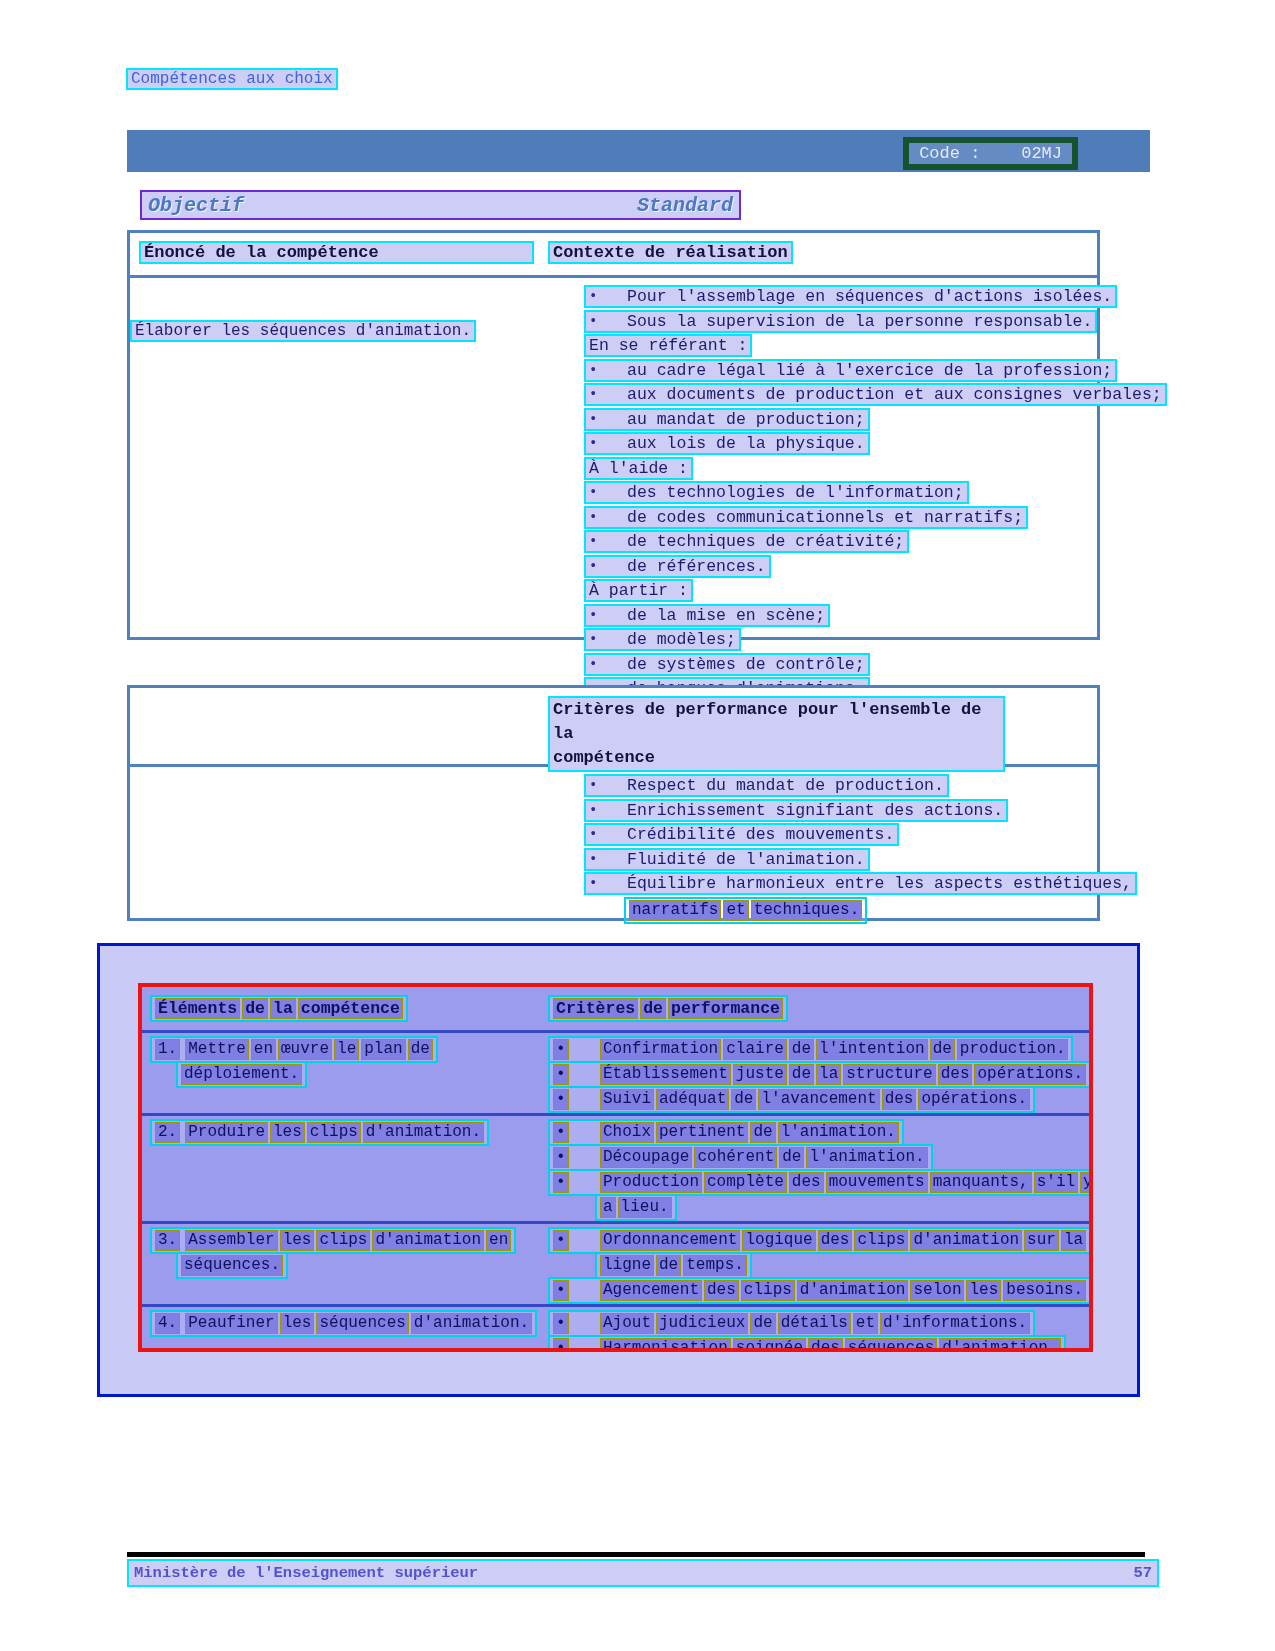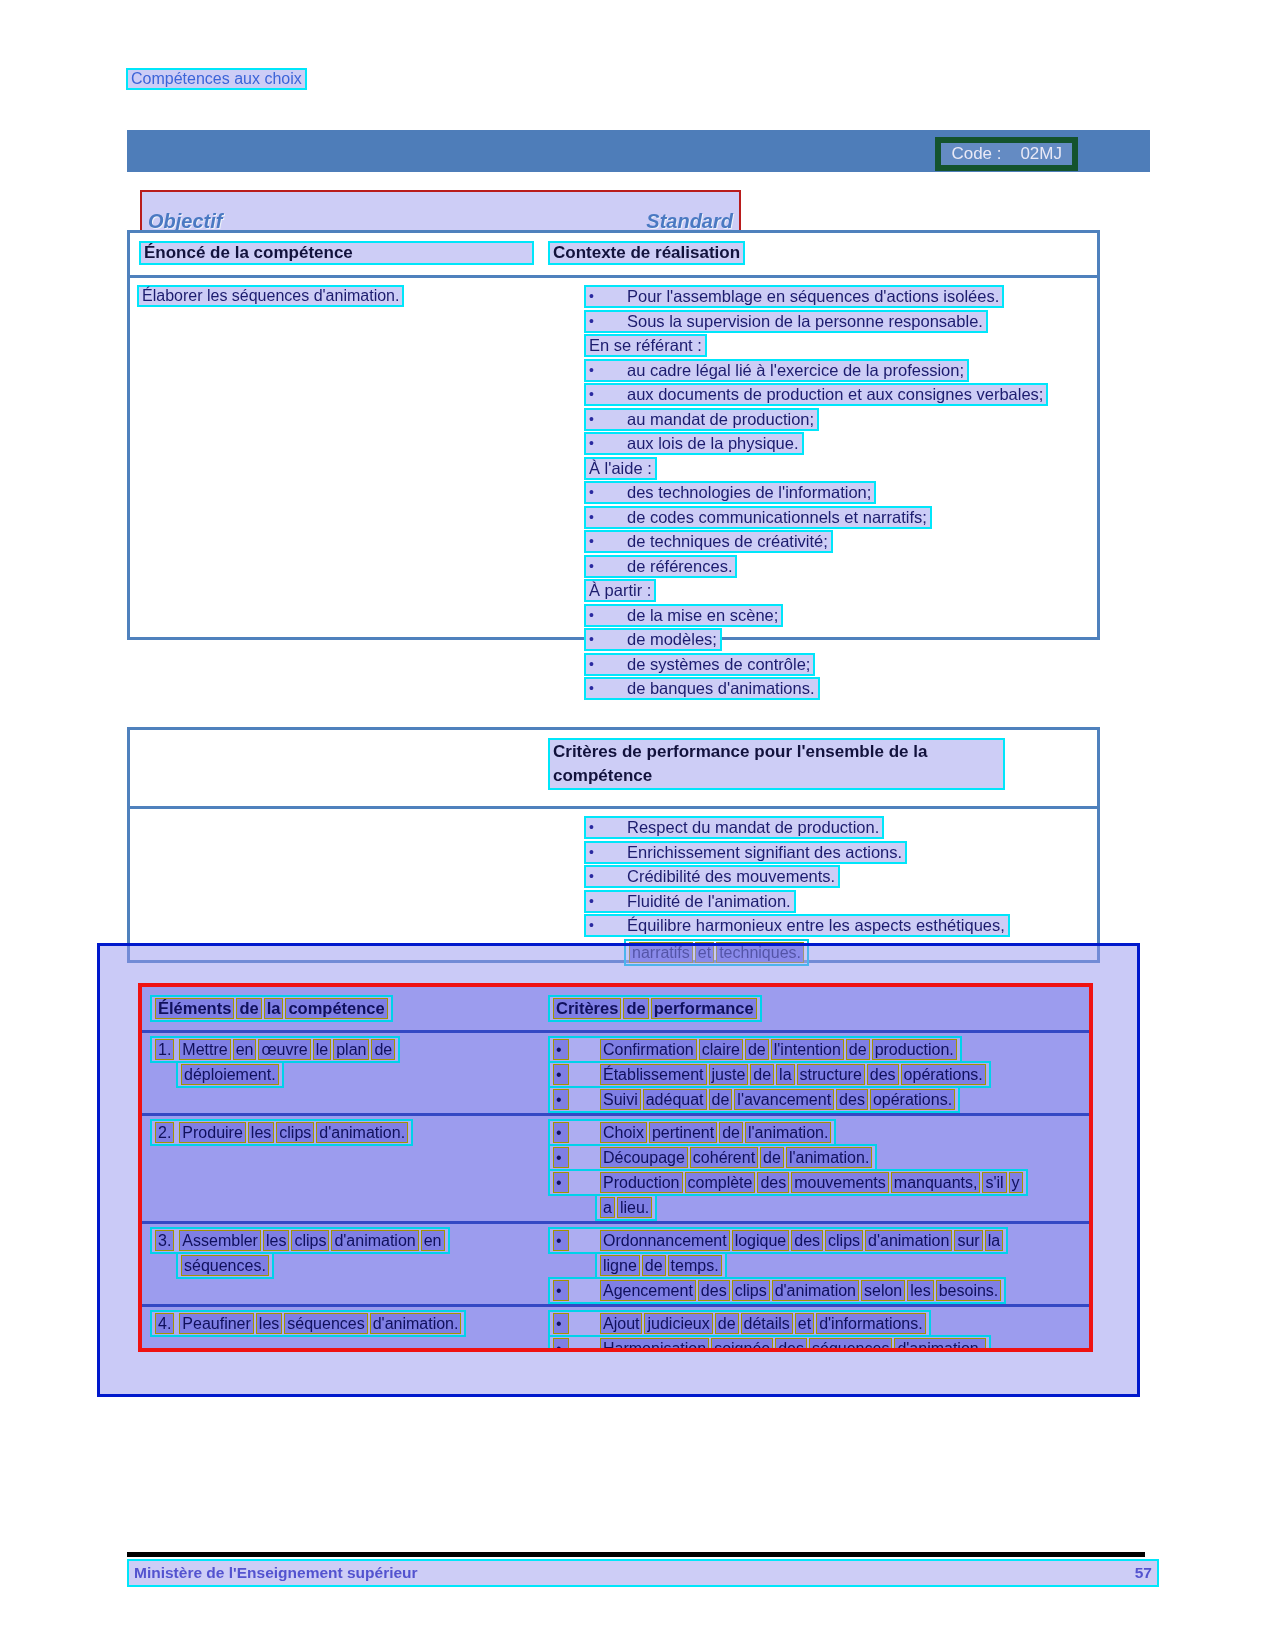--- a/index.html
+++ b/index.html
@@ -1,58 +1,58 @@
 <!DOCTYPE html>
 <html><head>
 <meta charset="utf-8">
 <style>
   html,body{margin:0;padding:0;background:#ffffff;}
   .page{position:relative;width:1275px;height:1651px;background:#ffffff;
-        font-family:Liberation Sans, sans-serif;overflow:hidden;}
+        font-family:Liberation Mono, monospace;overflow:hidden;}
 
   
   .hl{background:#cdcdf6;border:2px solid #00e6fa;display:inline-block;
       padding:0 3px;white-space:nowrap;}
   .dot{color:#2a2aa0;display:inline-block;width:12px;margin-right:26px;
        font-size:14px;vertical-align:1px;}
   .txt{color:#1c1c6e;}
 
   
   .toplink{position:absolute;left:126px;top:68px;font-size:16px;color:#3c64d8;}
 
   
   .hbar{position:absolute;left:127px;top:130px;width:1023px;height:42px;
         background:#4e7db9;}
   .codebox{position:absolute;right:72px;top:7px;border:6px solid #14532d;
            background:rgba(205,205,246,0.18);color:#e9e9f6;font-size:17px;
            padding:1px 10px;white-space:pre;}
 
   
   .objrow{position:absolute;left:140px;top:190px;width:585px;height:26px;
-          background:#cdcdf6;border:2px solid #b91c1c;display:flex;
-          justify-content:space-between;align-items:center;padding:16px 6px;}
+          background:#cdcdf6;border:2px solid #6d28d9;display:flex;
+          justify-content:space-between;align-items:center;padding:0 6px;}
   .objrow span{font-size:20px;font-weight:bold;font-style:italic;color:#4a79c2;
                text-shadow:1px 1px 0 #eef2fa;}
 
   
   .doctable{position:absolute;left:127px;width:973px;border:3px solid #4f81bd;
             background:#ffffff;box-sizing:border-box;}
   .t1{top:230px;height:410px;}
-  .t2{top:727px;height:236px;}
+  .t2{top:685px;height:236px;}
   .thead{display:grid;grid-template-columns:413px 1fr;
          border-bottom:3px solid #4f81bd;align-items:start;}
   .t1 .thead{height:42px;}
   .t2 .thead{height:76px;}
   .hcell{padding:8px 0 0 9px;}
   .hl.head{font-weight:bold;color:#12123c;font-size:17px;}
   .hl.wide{width:385px;}
   .t2 .hl.head2{width:447px;white-space:normal;line-height:24px;padding:0 3px;}
   .tbody{display:grid;grid-template-columns:413px 1fr;padding-top:7px;}
   .t-line{height:24.5px;font-size:16.5px;margin-left:36px;}
-  .lcell{padding-left:7px;}
+  .lcell{padding-left:0;margin-top:35px;}
   .rcell{padding-left:5px;}
   .cont2{margin-left:40px;}
 
   
   .overlay{position:absolute;left:97px;top:943px;width:1043px;height:454px;
            background:rgba(150,150,240,0.5);border:3px solid #0018cc;
            box-sizing:border-box;z-index:5;}
 
   
   .wline{display:inline-block;border:2px solid #00d2ea;

